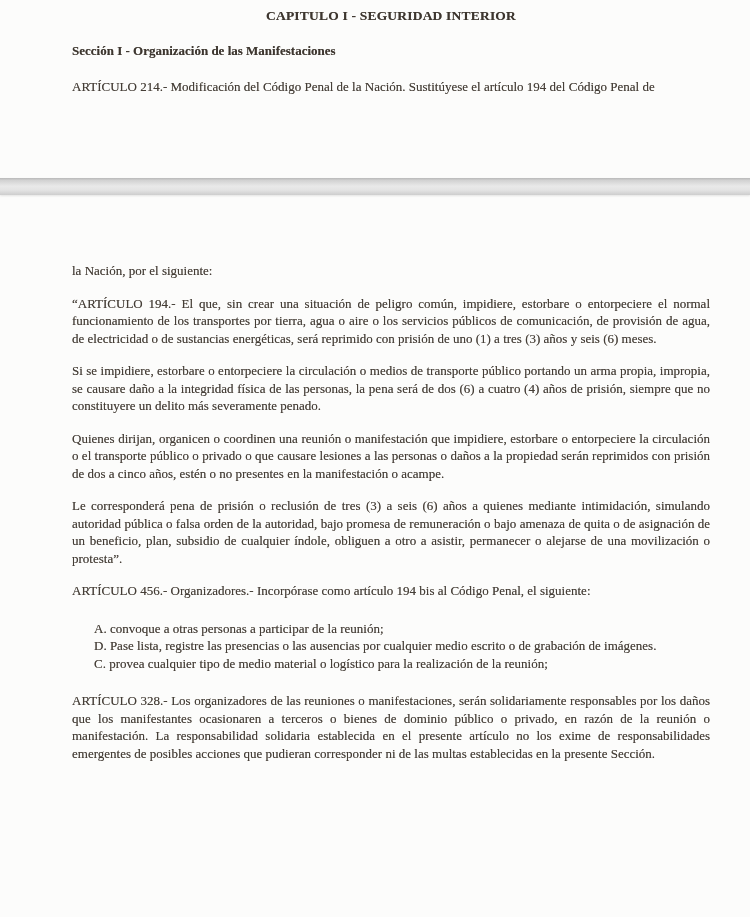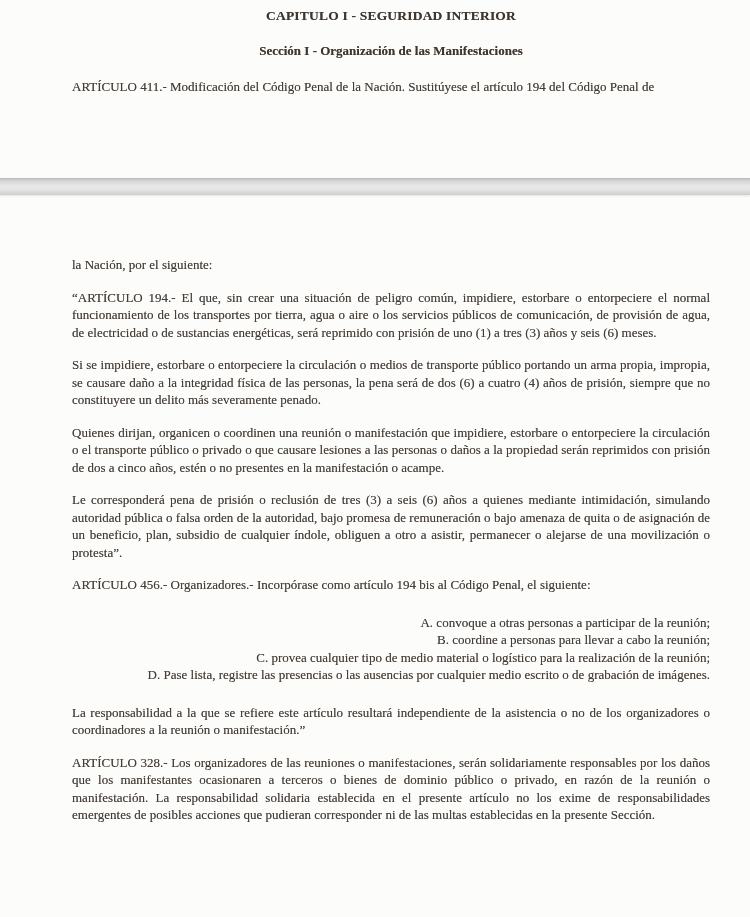--- a/index.html
+++ b/index.html
@@ -33,25 +33,25 @@
     font-weight: bold;
     text-align: center;
     letter-spacing: 0.2px;
     color: #3d362f;
   }
   .heading-2 {
     margin: 0;
     padding-top: 19px;
     font-size: 13px;
     font-weight: bold;
-    text-align: center;
+    text-align: left;
     color: #3d362f;
   }
   .para {
-    margin: 0 0 15px 0;
+    margin: 6px 0 15px 0;
     font-size: 13px;
     line-height: 17.5px;
     text-align: justify;
     text-justify: inter-word;
   }
   .intro-para {
     margin: 0;
     padding-top: 19px;
   }
   .page-divider {
@@ -78,33 +78,33 @@
     margin-bottom: 15px;
   }
   .clause-list {
     list-style: none;
     margin: 20px 0 20px 0;
     padding: 0 0 0 22px;
   }
   .clause-list li {
     font-size: 13px;
     line-height: 17.5px;
-    text-align: right;
+    text-align: left;
   }
 </style>
 </head>
 <body>
 
 <div class="page scan-text">
 
   <div class="top-section">
     <div class="column">
       <h1 class="heading-1">CAPITULO I - SEGURIDAD INTERIOR</h1>
       <h2 class="heading-2">Sección I - Organización de las Manifestaciones</h2>
-      <p class="para intro-para">ARTÍCULO 411.- Modificación del Código Penal de la Nación. Sustitúyese el artículo 194 del Código Penal de</p>
+      <p class="para intro-para">ARTÍCULO 214.- Modificación del Código Penal de la Nación. Sustitúyese el artículo 194 del Código Penal de</p>
     </div>
   </div>
 
   <div class="page-divider"></div>
 
   <div class="bottom-section">
     <div class="column">
 
       <p class="para continuation">la Nación, por el siguiente:</p>
 
@@ -114,25 +114,23 @@
 
       <p class="para">Quienes dirijan, organicen o coordinen una reunión o manifestación que impidiere, estorbare o entorpeciere la circulación o el transporte público o privado o que causare lesiones a las personas o daños a la propiedad serán reprimidos con prisión de dos a cinco años, estén o no presentes en la manifestación o acampe.</p>
 
       <p class="para">Le corresponderá pena de prisión o reclusión de tres (3) a seis (6) años a quienes mediante intimidación, simulando autoridad pública o falsa orden de la autoridad, bajo promesa de remuneración o bajo amenaza de quita o de asignación de un beneficio, plan, subsidio de cualquier índole, obliguen a otro a asistir, permanecer o alejarse de una movilización o protesta”.</p>
 
       <p class="para">ARTÍCULO 456.- Organizadores.- Incorpórase como artículo 194 bis al Código Penal, el siguiente:</p>
 
 
       <ol class="clause-list">
         <li>A. convoque a otras personas a participar de la reunión;</li>
-        <li>B. coordine a personas para llevar a cabo la reunión;</li>
+        <li>D. Pase lista, registre las presencias o las ausencias por cualquier medio escrito o de grabación de imágenes.</li>
         <li>C. provea cualquier tipo de medio material o logístico para la realización de la reunión;</li>
-        <li>D. Pase lista, registre las presencias o las ausencias por cualquier medio escrito o de grabación de imágenes.</li>
       </ol>
 
-      <p class="para">La responsabilidad a la que se refiere este artículo resultará independiente de la asistencia o no de los organizadores o coordinadores a la reunión o manifestación.”</p>
 
       <p class="para">ARTÍCULO 328.- Los organizadores de las reuniones o manifestaciones, serán solidariamente responsables por los daños que los manifestantes ocasionaren a terceros o bienes de dominio público o privado, en razón de la reunión o manifestación. La responsabilidad solidaria establecida en el presente artículo no los exime de responsabilidades emergentes de posibles acciones que pudieran corresponder ni de las multas establecidas en la presente Sección.</p>
 
     </div>
   </div>
 
 </div>
 
 </body></html>

